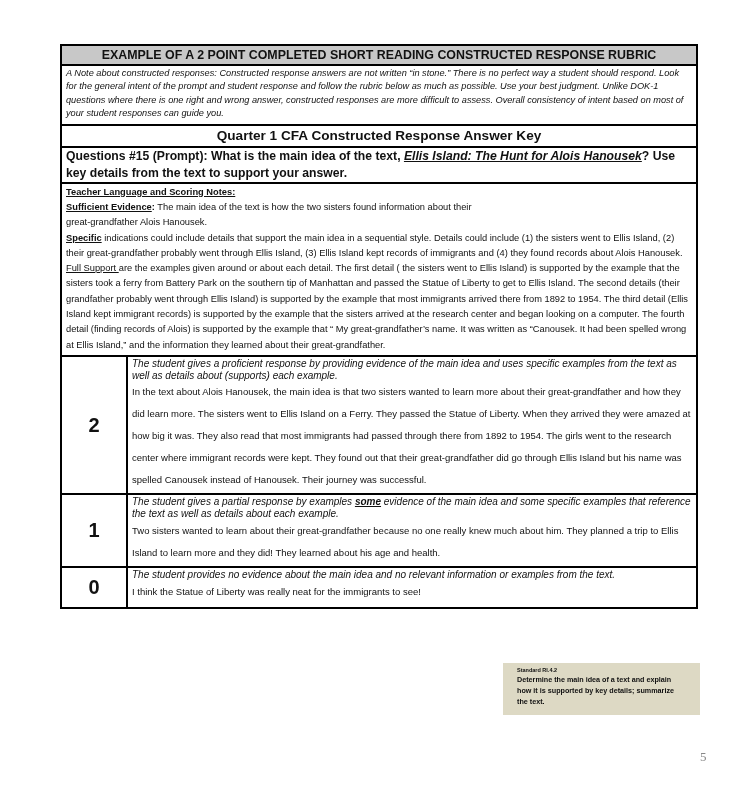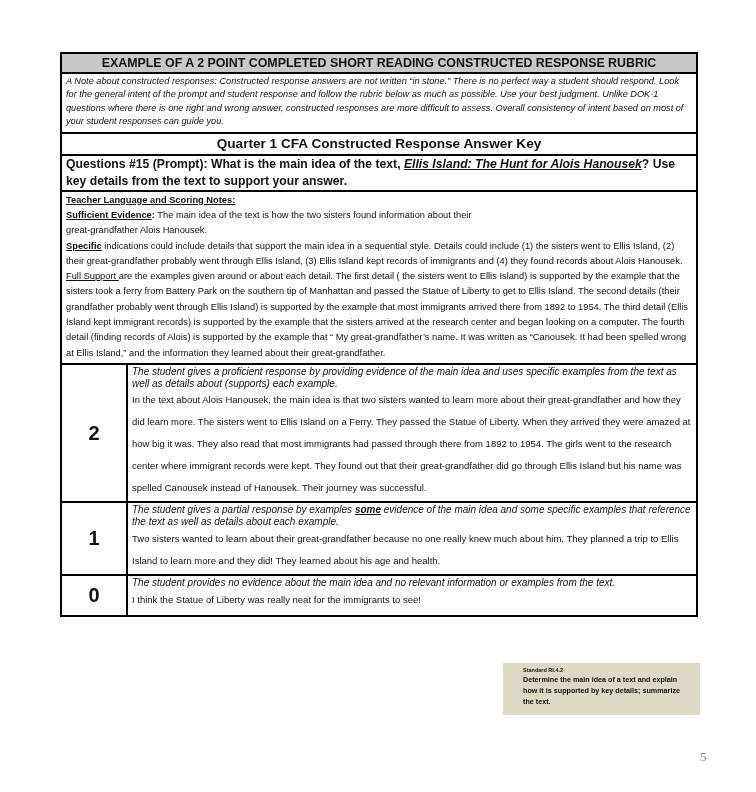--- a/index.html
+++ b/index.html
@@ -1,37 +1,37 @@
 <!DOCTYPE html>
 <html><head>
 <meta charset="utf-8">
 <style>
   html, body { margin: 0; padding: 0; background: #ffffff; }
   body { width: 756px; height: 792px; position: relative; overflow: hidden;
          font-family: "Liberation Sans", sans-serif; color: #111; }
-  .rubric { position: absolute; left: 60px; top: 52px; width: 638px;
+  .rubric { position: absolute; left: 60px; top: 44px; width: 638px;
             border-collapse: collapse; table-layout: fixed; }
   .rubric td { border: 2px solid #000; padding: 0 4px; vertical-align: top; }
   .title-row td { background: #c8c8c8; text-align: center; font-weight: bold;
                   font-size: 12.4px; height: 18px; line-height: 18px; padding: 0; }
   .note { font-style: italic; font-size: 9.2px; line-height: 13.4px; padding: 1px 4px 3px 4px !important; }
   .key-title { text-align: center; font-weight: bold; font-size: 13.6px; height: 20px; line-height: 20px; }
   .std-title { text-align: center; font-weight: bold; font-size: 11.8px; height: 18px; line-height: 18px; }
   .question { font-weight: bold; font-size: 12.2px; line-height: 17px; padding: 0 4px !important; }
   .question .book { font-style: italic; text-decoration: underline; }
   .notes { font-size: 9.3px; line-height: 15.3px; padding: 1px 4px 2px 4px !important; }
   .notes .ul-label { font-weight: bold; text-decoration: underline; }
   .notes .ul-plain { text-decoration: underline; }
   .score { text-align: center; vertical-align: middle !important; font-weight: bold; font-size: 20px; }
   .resp { padding: 1px 4px 2px 4px !important; }
   .resp .crit { font-style: italic; font-size: 10px; line-height: 11.8px; }
   .resp .crit u { text-decoration: underline; font-weight: bold; }
   .resp .answer { font-size: 9.5px; line-height: 22px; }
   .std-box { position: absolute; left: 503px; top: 663px; width: 197px; height: 52px;
-             background: #ddd9c4; box-sizing: border-box; padding: 3px 20px; }
+             background: #ddd9c4; box-sizing: border-box; padding: 3px 14px; }
   .std-box .std-code { font-size: 5.5px; font-weight: bold; line-height: 8px; }
   .std-box .std-desc { font-size: 7.2px; font-weight: bold; line-height: 11px; }
   .page-num { position: absolute; left: 700px; top: 749px; font-size: 13px; color: #888;
               font-family: "Liberation Serif", serif; }
 </style>
 </head>
 <body>
 
 <table class="rubric">
   <colgroup>

